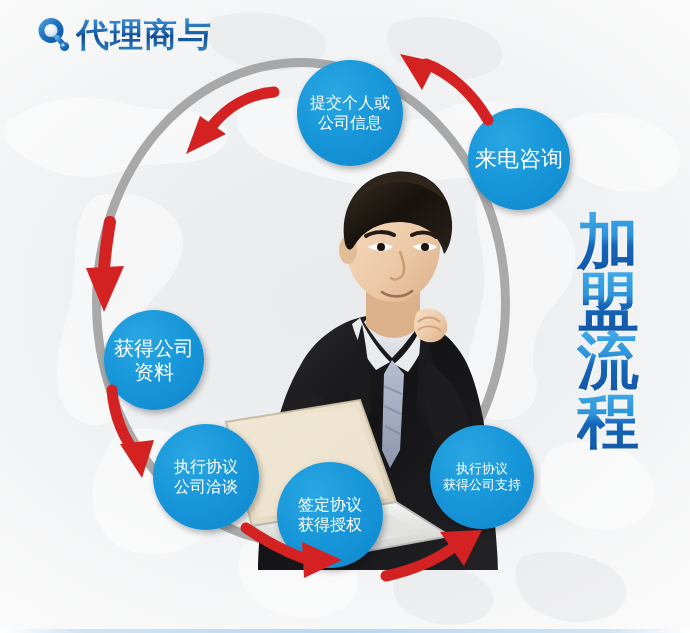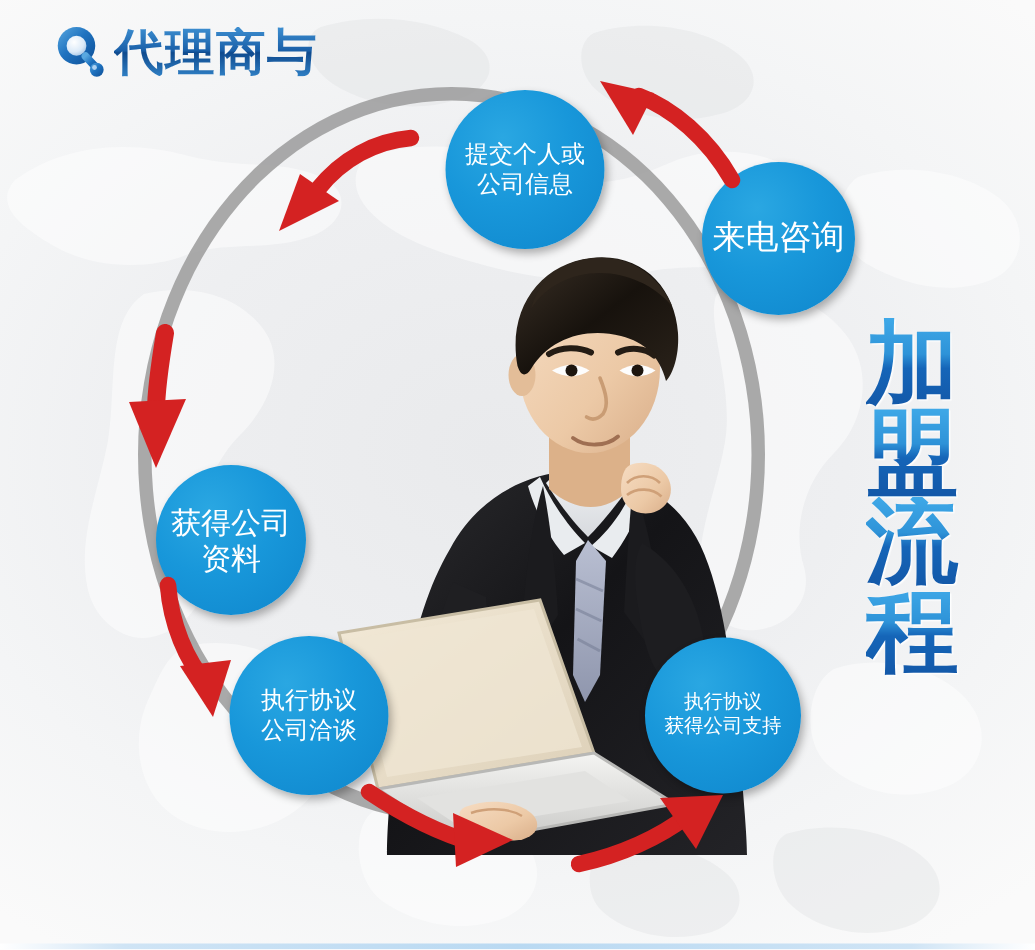--- a/index.html
+++ b/index.html
@@ -250,20 +250,24 @@
   <div class="node" style="left:104px;top:310px;width:100px;height:100px;font-size:20px;">
     <span>获得公司
 资料</span>
   </div>
 
   <div class="node" style="left:153px;top:424px;width:106px;height:106px;font-size:16px;">
     <span>执行协议
 公司洽谈</span>
   </div>
 
+  <div class="node" style="left:277px;top:462px;width:106px;height:106px;font-size:16px;">
+    <span>签定协议
+获得授权</span>
+  </div>
 
   <div class="node" style="left:430px;top:425px;width:104px;height:104px;font-size:13px;">
     <span>执行协议
 获得公司支持</span>
   </div>
 
   <div id="bigword">
     <div class="ch">加</div>
     <div class="ch">盟</div>
     <div class="ch">流</div>

